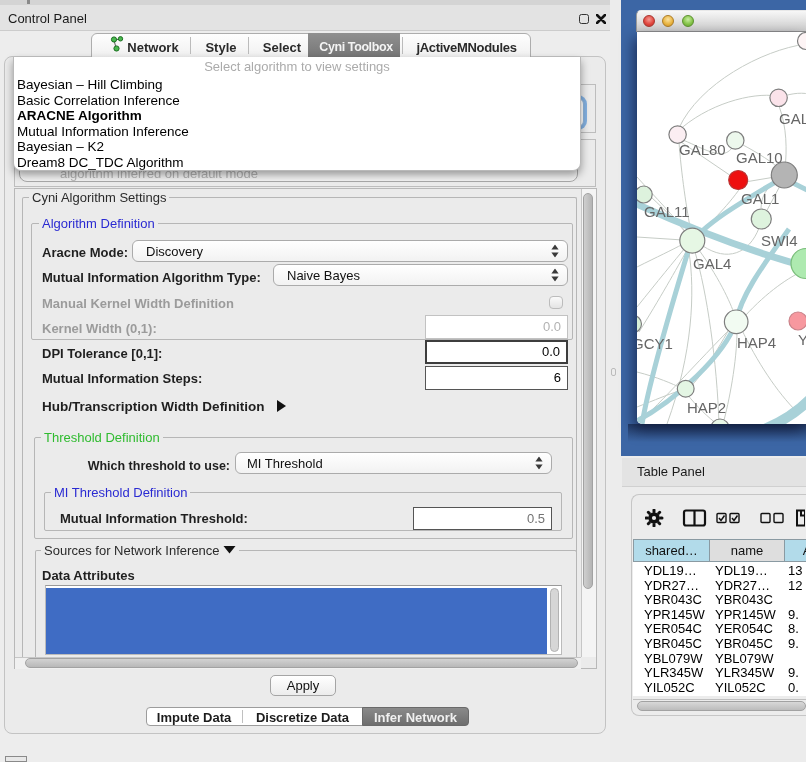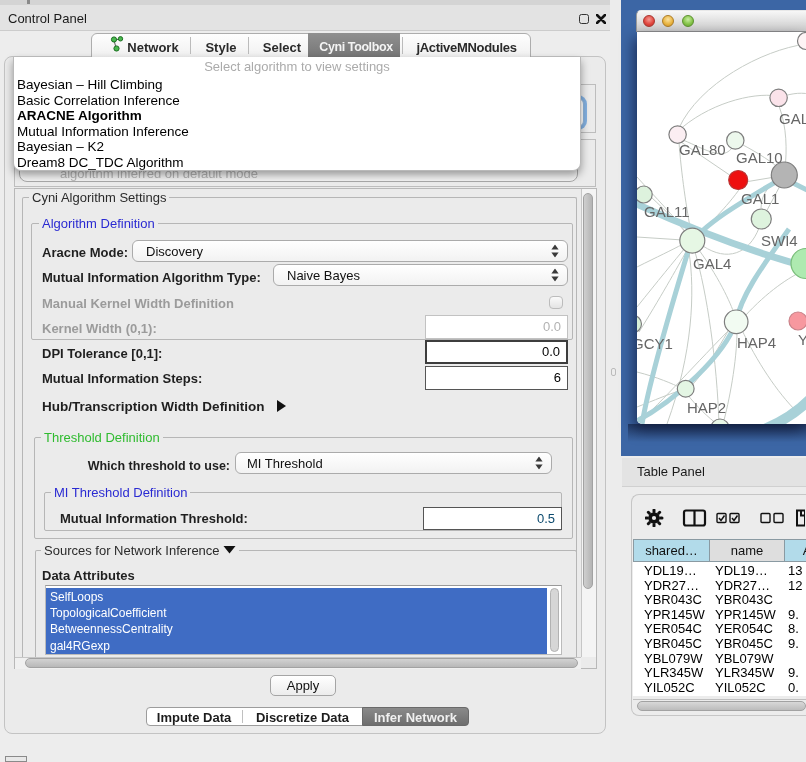--- a/index.html
+++ b/index.html
@@ -114,31 +114,30 @@
   <span class="tx" style="left:11px;">MI Threshold</span>
   <svg class="stepper" viewBox="0 0 8 13" style="width:8px;height:13px;">
       <path d="M4 0 L7.6 5 L0.4 5 Z" fill="#3a3a3a"></path>
       <path d="M4 13 L7.6 8 L0.4 8 Z" fill="#3a3a3a"></path>
     </svg>
 </div>
 <div class="group" style="left:44px;top:492px;width:518px;height:39px;">
   <span class="gtitle" style="left:6px;color:#2a2ad2;">MI Threshold Definition</span>
 </div>
 <div class="lbl abs" style="left:60px;top:511px;">Mutual Information Threshold:</div>
-<div class="field" style="left:413px;top:507px;width:139px;height:23px;border:1px solid #555;color:#0c4a6e;line-height:21px;margin-left:10px;">0.5</div>
+<div class="field" style="left:413px;top:507px;width:139px;height:23px;border:1px solid #555;color:#737373;line-height:21px;">0.5</div>
 
 <div class="group" style="left:35px;top:550px;width:542px;height:119px;border-bottom:none;">
   <span class="gtitle" style="left:5px;color:#2b2b2b;">Sources for Network Inference <svg width="13" height="9" viewBox="0 0 13 9" style="vertical-align:1px;">
         <path d="M0.5 1 L12.5 1 L6.5 8.5 Z" fill="#111"></path>
       </svg></span>
 </div>
 <div class="lbl abs" style="left:42px;top:568px;">Data Attributes</div>
 <div class="abs" style="left:45px;top:585px;width:517px;height:70px;background:#fff;border:1px solid #bbb;border-top:1px solid #999;overflow:hidden;">
   <div style="position:absolute;left:0;top:2px;width:501px;height:66px;background:#3f6cc4;"></div>
-  <div style="position:absolute;left:4px;top:3px;font-size:12px;color:#fff;line-height:16.2px;">SelfLoops<br>TopologicalCoefficient<br>BetweennessCentrality<br>gal4RGexp</div>
   <div style="position:absolute;right:2px;top:2px;width:9px;height:64px;background:#d6d6d6;border:1px solid #b2b2b2;border-radius:5px;"></div>
 </div>
 
 <div class="abs" style="left:15px;top:657px;width:566px;height:12px;background:#f0f0f0;border-top:1px solid #c6c6c6;"></div>
 <div class="abs" style="left:25px;top:658px;width:553px;height:10px;background:linear-gradient(#d2d2d2,#b8b8b8);border:1px solid #a2a2a2;border-radius:5px;"></div>
 
 <div class="abs" style="left:270px;top:675px;width:66px;height:21px;background:linear-gradient(#ffffff,#ececec);border:1px solid #a5a5a5;border-radius:5px;text-align:center;font-size:13px;color:#111;line-height:19px;">Apply</div>
 
 <div class="abs" style="left:146px;top:707px;width:323px;height:19px;background:#fff;border:1px solid #9c9c9c;border-radius:4px;"></div>
 <div class="abs" style="left:242px;top:710px;width:1px;height:13px;background:#c0c0c0;"></div>

